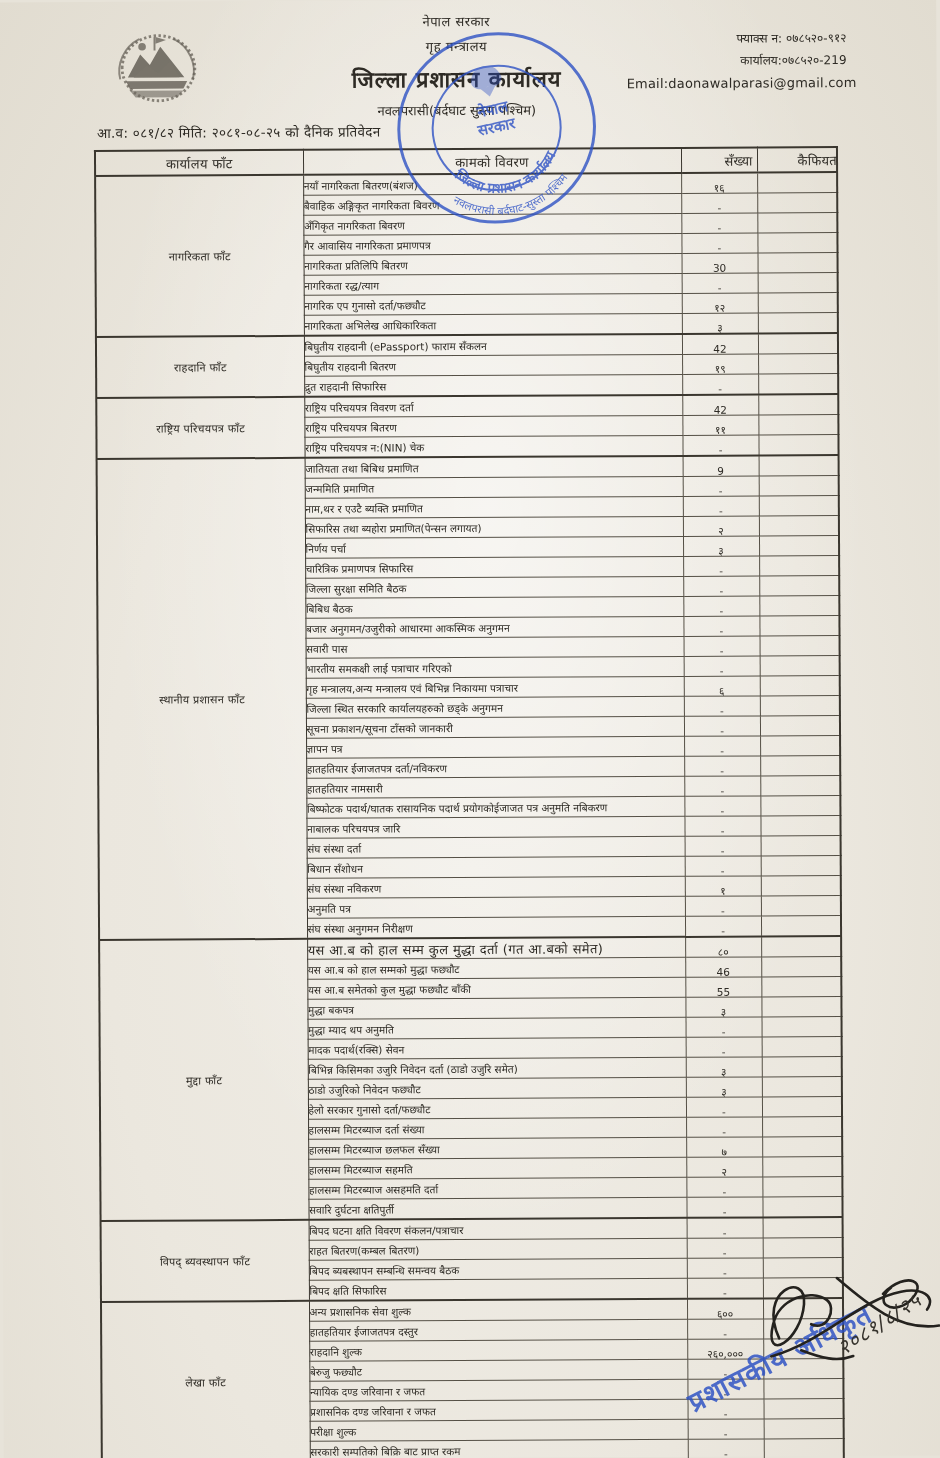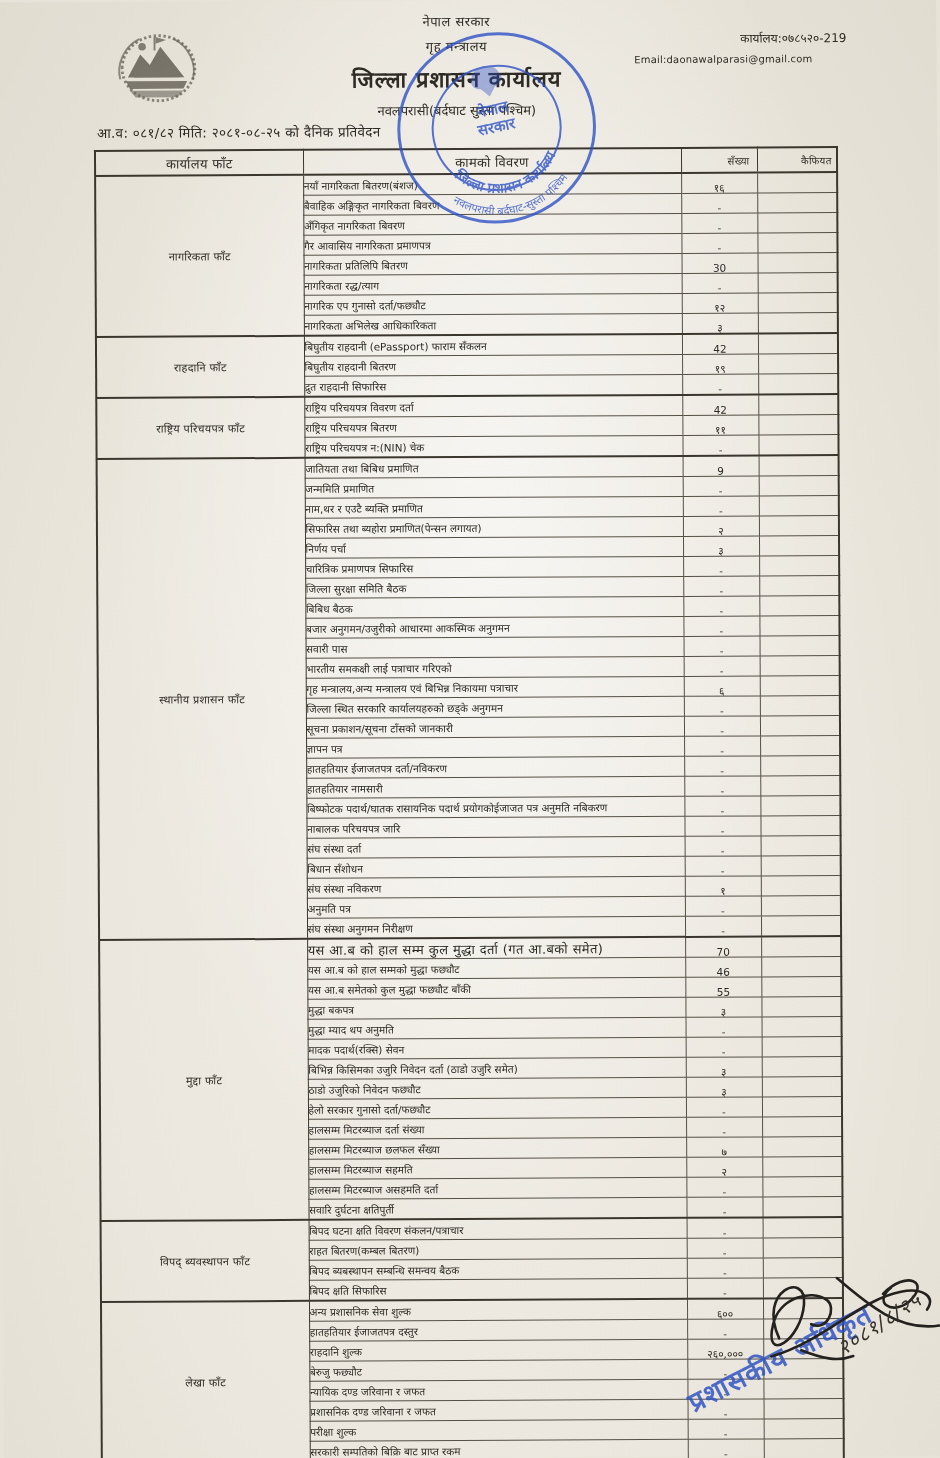--- a/index.html
+++ b/index.html
@@ -17,35 +17,35 @@
   }
 
   
   .emblem{position:absolute;left:112px;top:24px;width:96px;height:88px;opacity:.88;}
   .center-head{position:absolute;left:290px;top:12px;width:340px;text-align:center;}
   .gov-line{font-size:13px;letter-spacing:.5px;}
   .ministry-line{font-size:13px;margin-top:7px;letter-spacing:.5px;}
   .office-title{font-size:22px;font-weight:bold;margin-top:8px;letter-spacing:1px;}
   .district-line{font-size:13px;margin-top:8px;}
   .contact{position:absolute;left:590px;top:30px;width:260px;text-align:right;font-size:12px;line-height:1.8;}
-  .contact .email{font-size:10px;padding-right:34px;letter-spacing:.2px;margin-left:40px;}
+  .contact .email{font-size:13px;padding-right:34px;letter-spacing:.2px;margin-left:40px;}
   .report-line{position:absolute;left:100px;top:122px;font-size:13.5px;font-weight:500;letter-spacing:.3px;}
 
   
   #report-table{
     position:absolute;left:97px;top:148px;width:742px;
     border-collapse:collapse;table-layout:fixed;
     border:2.4px solid #3b372f;
   }
   #report-table thead tr{height:25px;}
   #report-table thead th{
     font-weight:500;border:1.4px solid #3b372f;border-bottom:2.6px solid #3b372f;
     font-size:13px;letter-spacing:.3px;
   }
-  #report-table thead th.small{font-size:10px;padding-left:40px;}
+  #report-table thead th.small{font-size:13px;padding-left:40px;}
   #report-table tbody{border-top:2px solid #3b372f;}
   #report-table tbody tr{height:17.78px;}
   #report-table td{border:1px solid #555046;padding:0;}
   td.col-office{
     text-align:center;font-size:11px;letter-spacing:.2px;
     border-right:1.6px solid #3b372f !important;
   }
   td.col-desc{
     font-size:10.4px;padding-left:5px;white-space:nowrap;overflow:hidden;
     letter-spacing:0;
@@ -98,20 +98,21 @@
   </svg>
 
   <div class="center-head">
     <div class="gov-line">नेपाल सरकार</div>
     <div class="ministry-line">गृह मन्त्रालय</div>
     <div class="office-title">जिल्ला प्रशासन कार्यालय</div>
     <div class="district-line">नवलपरासी(बर्दघाट सुस्ता पश्चिम)</div>
   </div>
 
   <div class="contact">
+    <div>फ्याक्स न: ०७८५२०-९१२</div>
     <div>कार्यालय:०७८५२०-219</div>
     <div class="email">Email:daonawalparasi@gmail.com</div>
   </div>
 
   <div class="report-line">आ.व: ०८१/८२ मिति: २०८१-०८-२५ को दैनिक प्रतिवेदन</div>
 
   <table id="report-table">
     <colgroup>
       <col style="width:208px">
         <col style="width:378px">
@@ -325,21 +326,21 @@
         <tr>
           <td class="col-desc">संघ संस्था अनुगमन निरीक्षण</td>
           <td class="col-count"><span>-</span></td>
           <td class="col-remark"></td>
         </tr>
       </tbody>
       <tbody>
         <tr>
           <td class="col-office" rowspan="14">मुद्दा फाँट</td>
           <td class="col-desc big">यस आ.ब को हाल सम्म कुल मुद्धा दर्ता (गत आ.बको समेत)</td>
-          <td class="col-count"><span>70</span></td>
+          <td class="col-count"><span>८०</span></td>
           <td class="col-remark"></td>
         </tr>
         <tr>
           <td class="col-desc">यस आ.ब को हाल सम्मको मुद्धा फछ्यौट</td>
           <td class="col-count"><span>46</span></td>
           <td class="col-remark"></td>
         </tr>
         <tr>
           <td class="col-desc">यस आ.ब समेतको कुल मुद्धा फछ्यौट बाँकी</td>
           <td class="col-count"><span>55</span></td>

